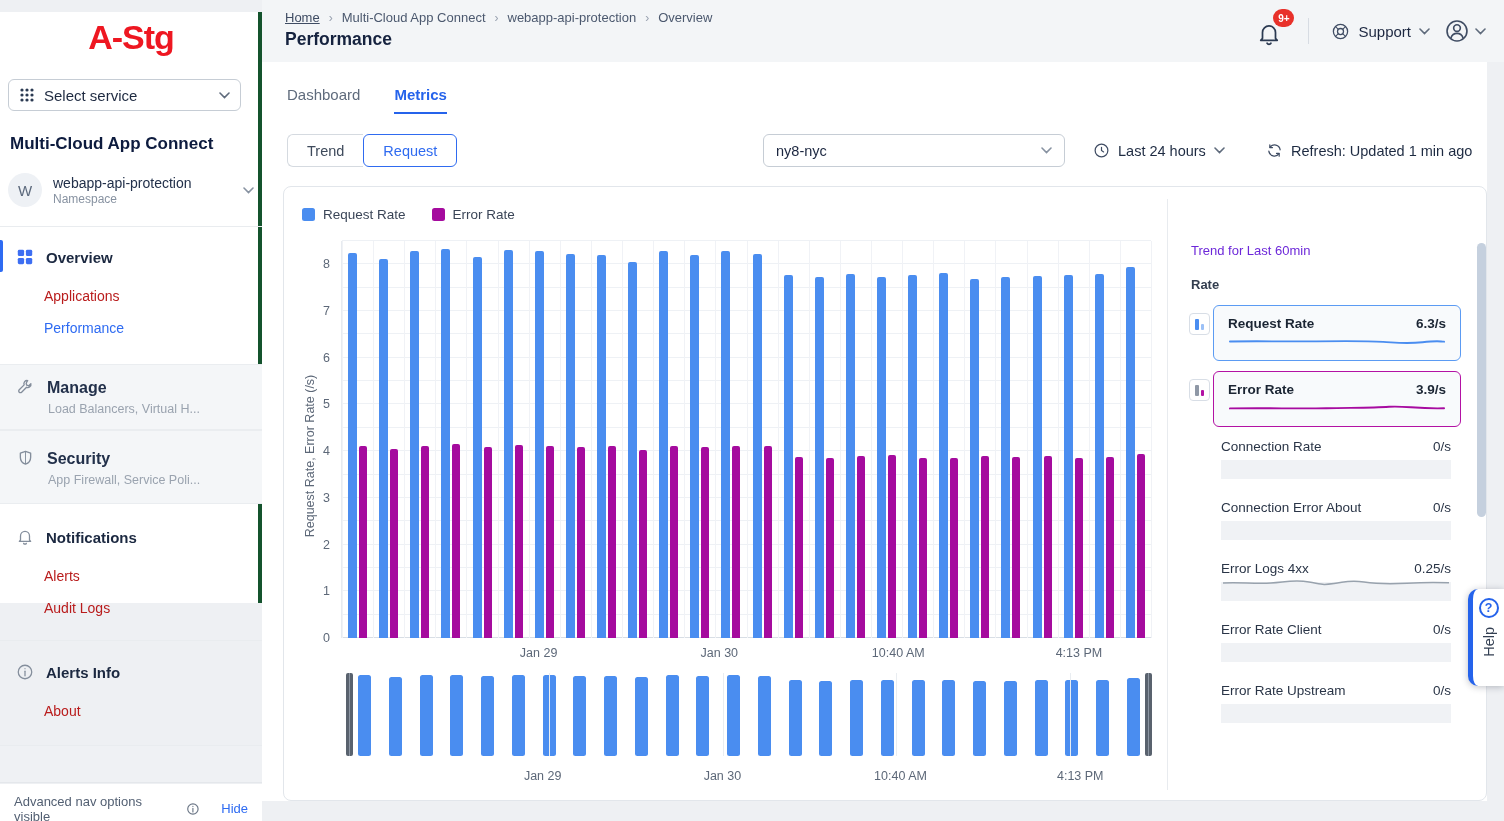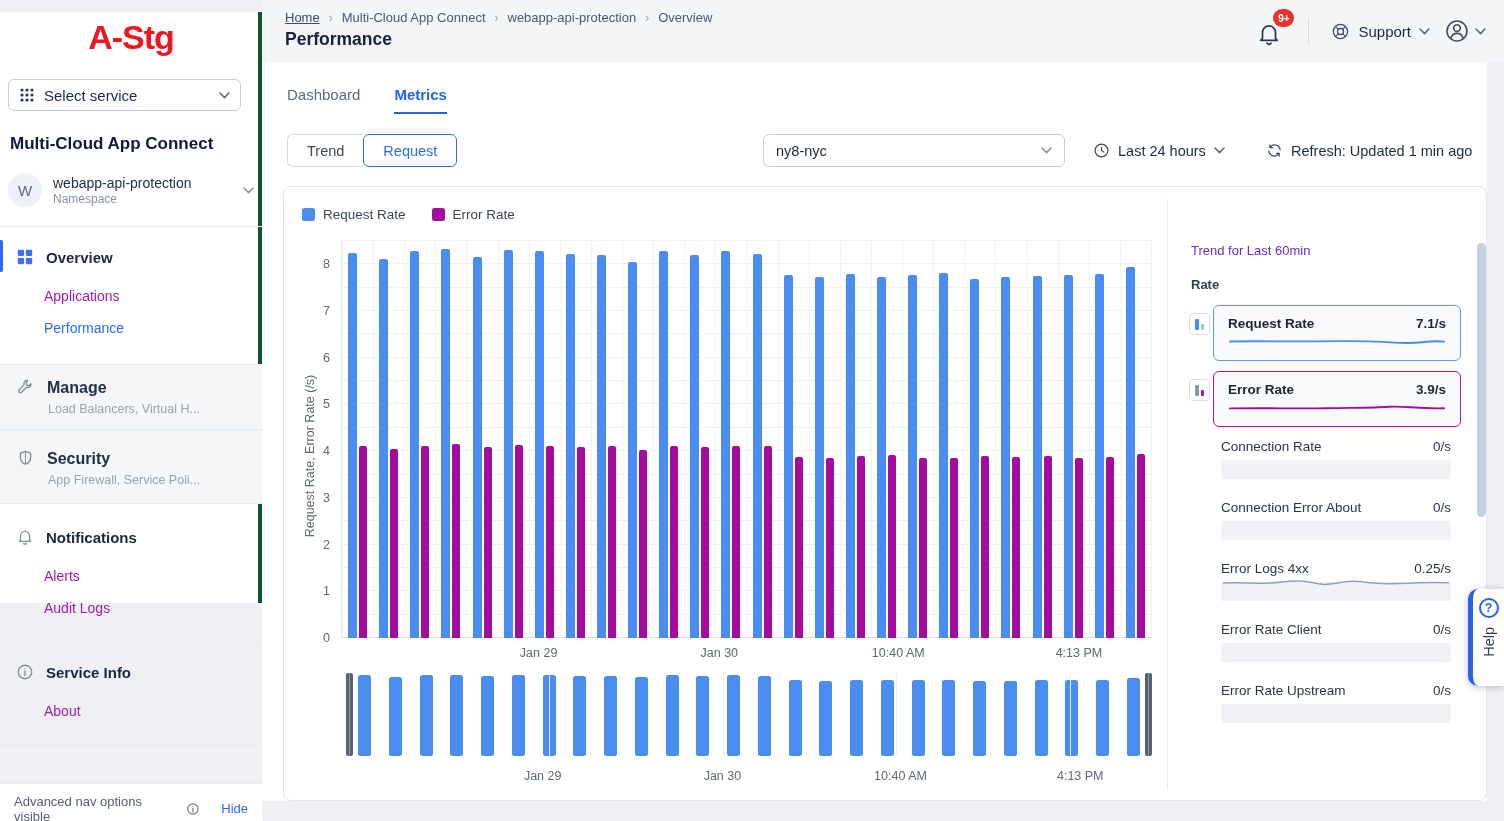--- a/index.html
+++ b/index.html
@@ -13,21 +13,21 @@
   .select-service .lbl { font-size:15px; color:#1d2940; flex:1; }
   .mcac-title { position:absolute; left:10px; top:122px; font-size:17px; font-weight:bold; color:#0d1b3e; }
   .ns-row { position:absolute; left:8px; top:156px; width:246px; height:44px; display:flex; align-items:center; gap:11px; cursor:pointer; }
   .avatar { width:34px; height:34px; border-radius:50%; background:#eef1f5; color:#5d6a7d; font-size:15px; display:flex; align-items:center; justify-content:center; }
   .ns-name { font-size:14px; color:#22304a; line-height:17px; }
   .ns-sub { font-size:12px; color:#8792a1; }
   .ns-grow { flex:1; }
   .s-hr { position:absolute; left:0; width:262px; height:1px; background:#e9ecef; }
   .nav-group { position:absolute; left:0; width:262px; display:flex; align-items:center; gap:12px; padding-left:16px; cursor:pointer; }
   .nav-group .g-label { font-size:15px; font-weight:bold; color:#1b2840; }
-  .nav-link { position:absolute; left:44px; font-size:14px; color:#a21caf; cursor:pointer; }
+  .nav-link { position:absolute; left:44px; font-size:14px; color:#b91c1c; cursor:pointer; }
   .nav-link.active { color:#2e6bf2; }
   .blue-bar { position:absolute; left:0; top:228px; width:3px; height:32px; background:#2e6bf2; border-radius:0 2px 2px 0; }
   .gray-block { position:absolute; left:0; width:262px; background:#f4f6f8; border-top:1px solid #eaedf0; border-bottom:1px solid #eaedf0; padding:13px 0 0 16px; cursor:pointer; }
   .gray-block .row { display:flex; gap:12px; align-items:center; }
   .gray-block .g-title { font-size:16px; font-weight:bold; color:#22304a; }
   .gray-block .g-sub { font-size:12.5px; color:#9aa3af; margin:5px 0 0 32px; }
   .gray-band { position:absolute; left:0; top:734px; width:262px; height:37px; background:#eff1f4; border-bottom:1px solid #e4e7eb; }
   .sb-footer { position:absolute; left:0; top:772px; width:262px; height:49px; display:flex; align-items:center; padding:0 14px; gap:7px; font-size:13px; color:#525f72; background:#fff; }
   .sb-footer .hide { color:#2e6bf2; margin-left:14px; cursor:pointer; }
 
@@ -202,21 +202,21 @@
     <div class="nav-link" style="top:588px">Audit Logs</div>
 
     <div class="s-hr" style="top:628px"></div>
 
     <div class="nav-group" style="top:645px;height:30px">
       <svg class="icn" width="18" height="18" viewBox="0 0 24 24" fill="none" stroke="#848e9c" stroke-width="1.7" stroke-linecap="round">
         <circle cx="12" cy="12" r="9"></circle>
           <path d="M12 11v6"></path>
           <circle cx="12" cy="7.5" r="0.8" fill="#848e9c" stroke="none"></circle>
       </svg>
-      <span class="g-label">Service Info</span>
+      <span class="g-label">Alerts Info</span>
     </div>
     <div class="nav-link" style="top:691px">About</div>
 
     <div class="s-hr" style="top:733px"></div>
     <div class="gray-band"></div>
 
     <div class="sb-footer">
       <span>Advanced nav options visible</span>
       <svg class="icn" width="14" height="14" viewBox="0 0 24 24" fill="none" stroke="#6b7686" stroke-width="2" stroke-linecap="round">
         <circle cx="12" cy="12" r="9"></circle>
@@ -541,21 +541,21 @@
     <div class="t-title">Trend for Last 60min</div>
     <div class="t-group">Rate</div>
 
     <div class="t-icon" style="top:126px">
       <span class="b1" style="background:#4a8df0"></span>
         <span class="b2" style="background:#9cc1f7"></span>
     </div>
     <div class="t-card" style="top:118px;border:1.5px solid #5b9bf3">
       <div class="head">
         <span>Request Rate</span>
-        <span>7.1/s</span>
+        <span>6.3/s</span>
       </div>
       <svg viewBox="0 0 222 16" preserveAspectRatio="none">
         <path d="M2 8 C 30 7.4, 60 8.2, 90 7.8 S 140 7.2, 158 8.4 S 182 10.6, 198 8.8 S 214 7.8, 220 8.2" fill="none" stroke="#4a8df0" stroke-width="2" stroke-linecap="round"></path>
       </svg>
     </div>
 
     <div class="t-icon" style="top:192px">
       <span class="b1" style="background:#8f98a6"></span>
         <span class="b2" style="background:#b312a4"></span>
     </div>

